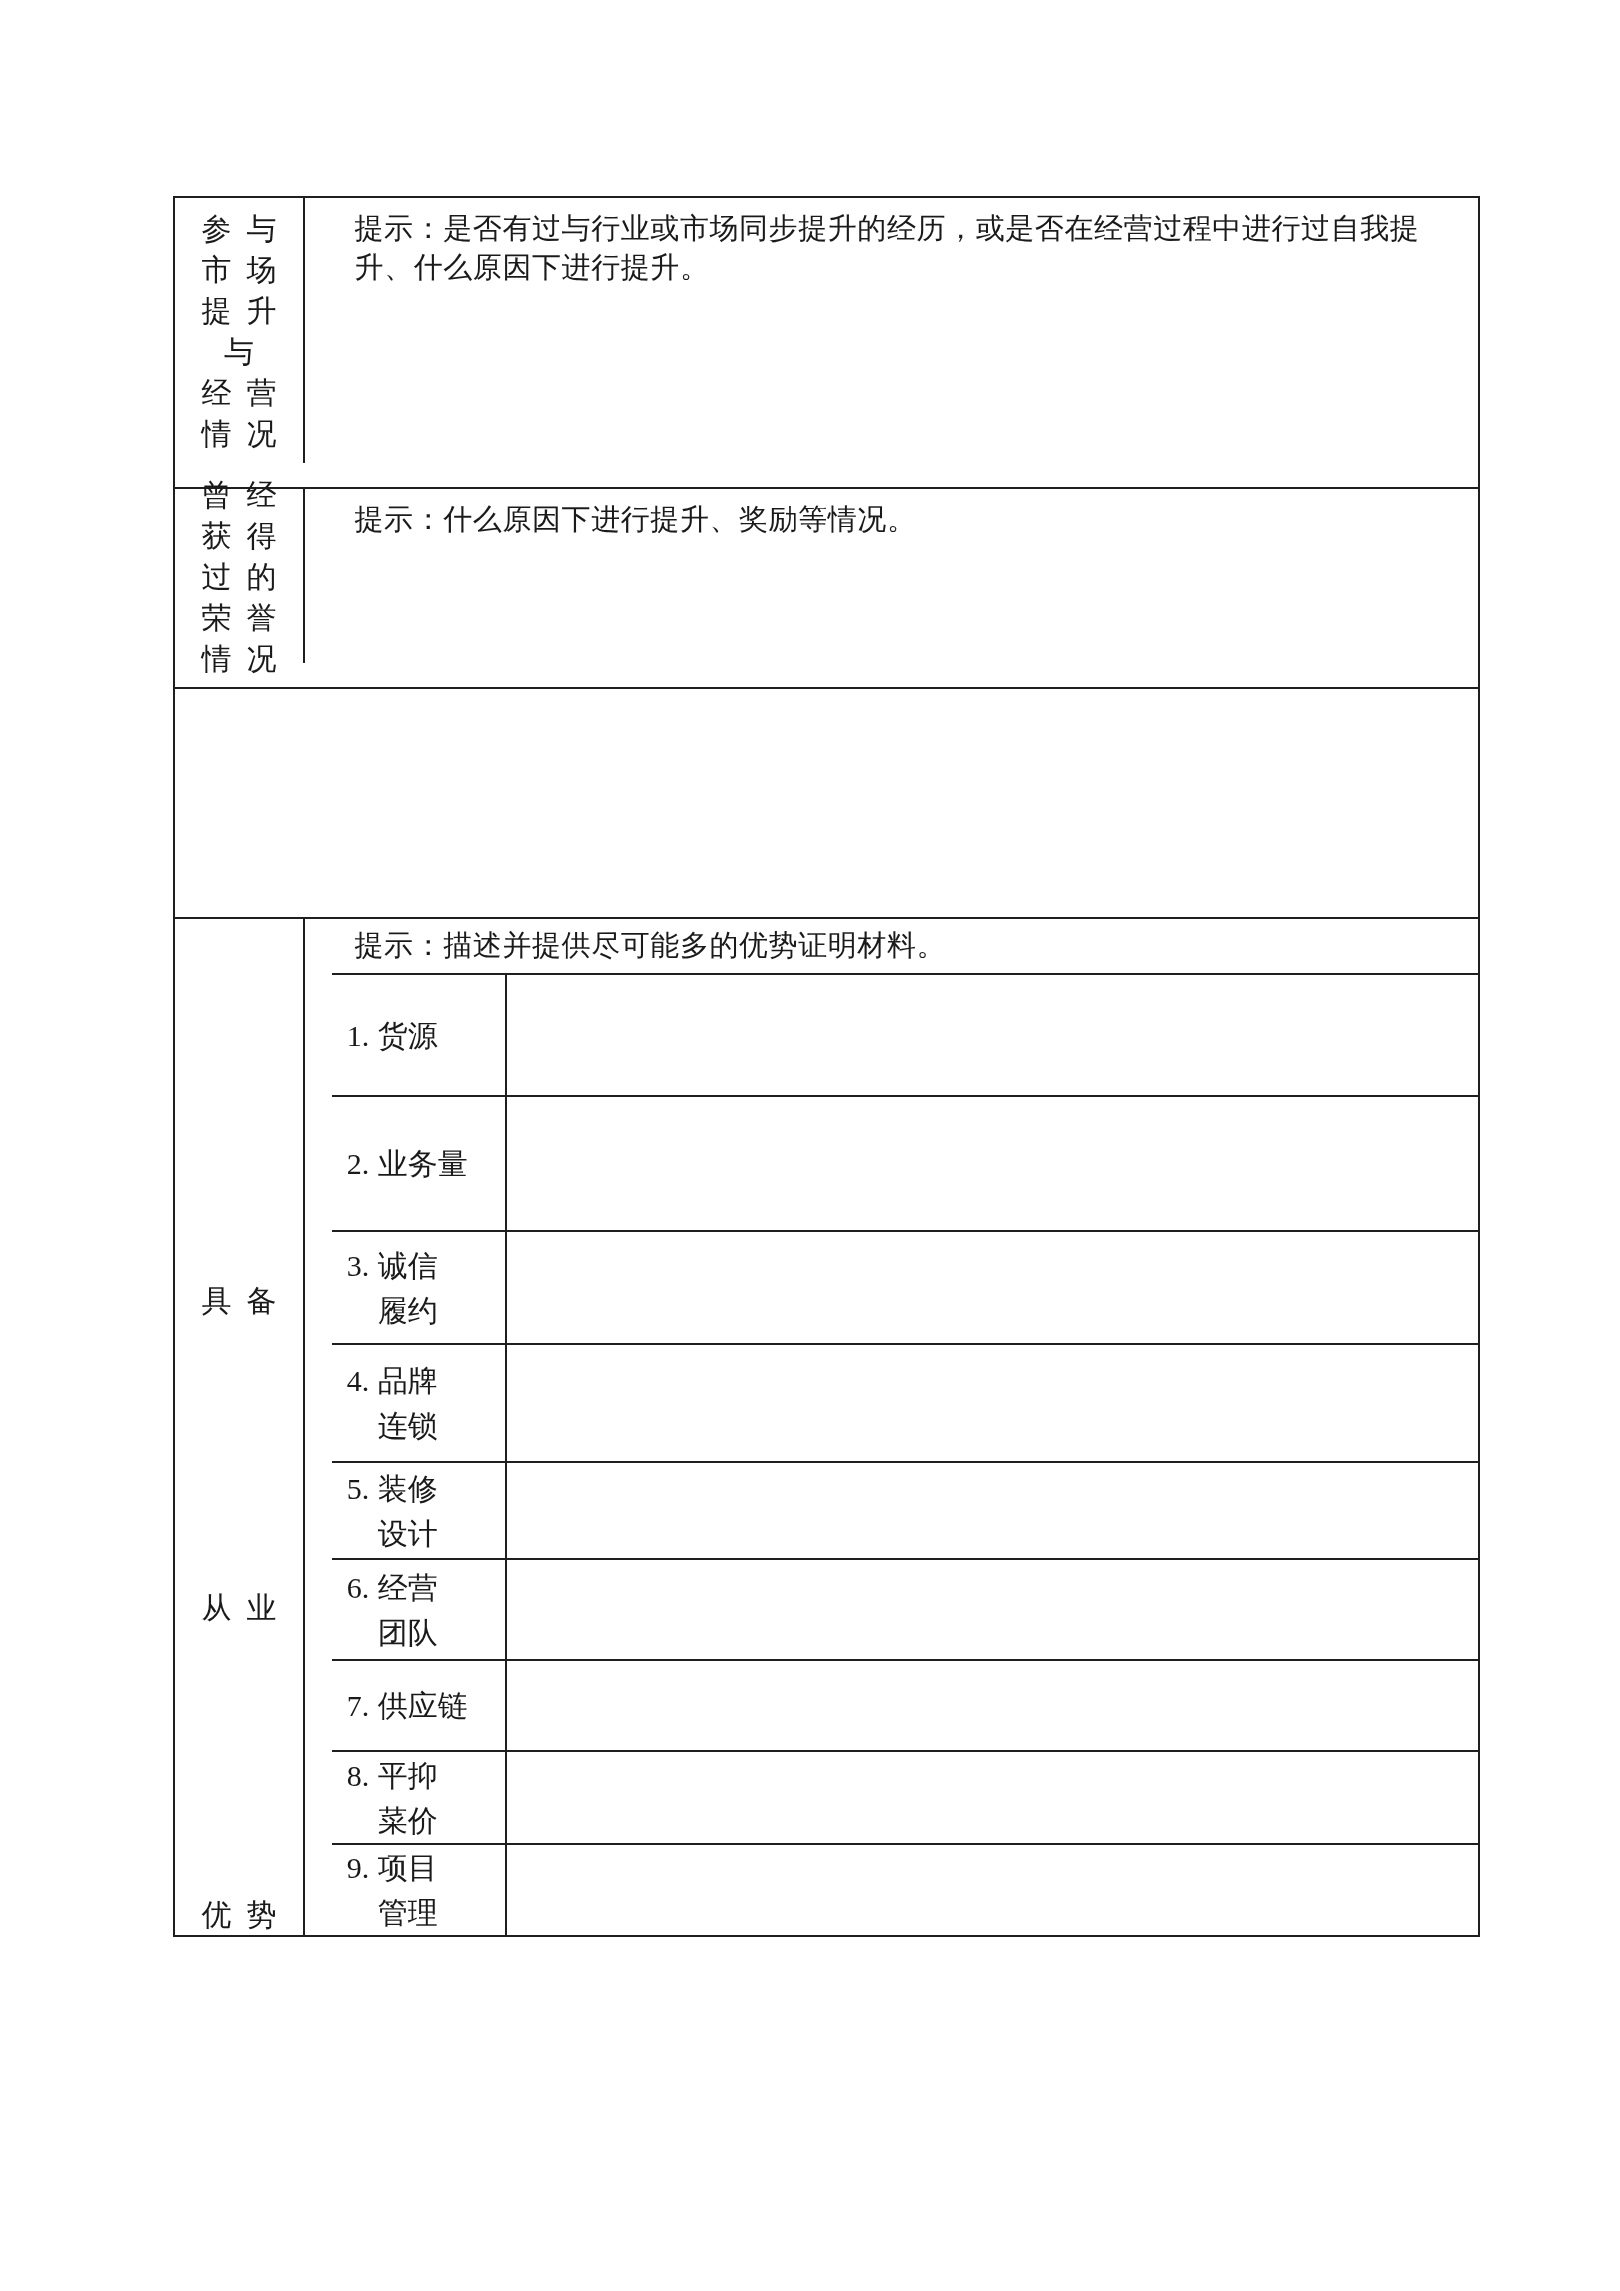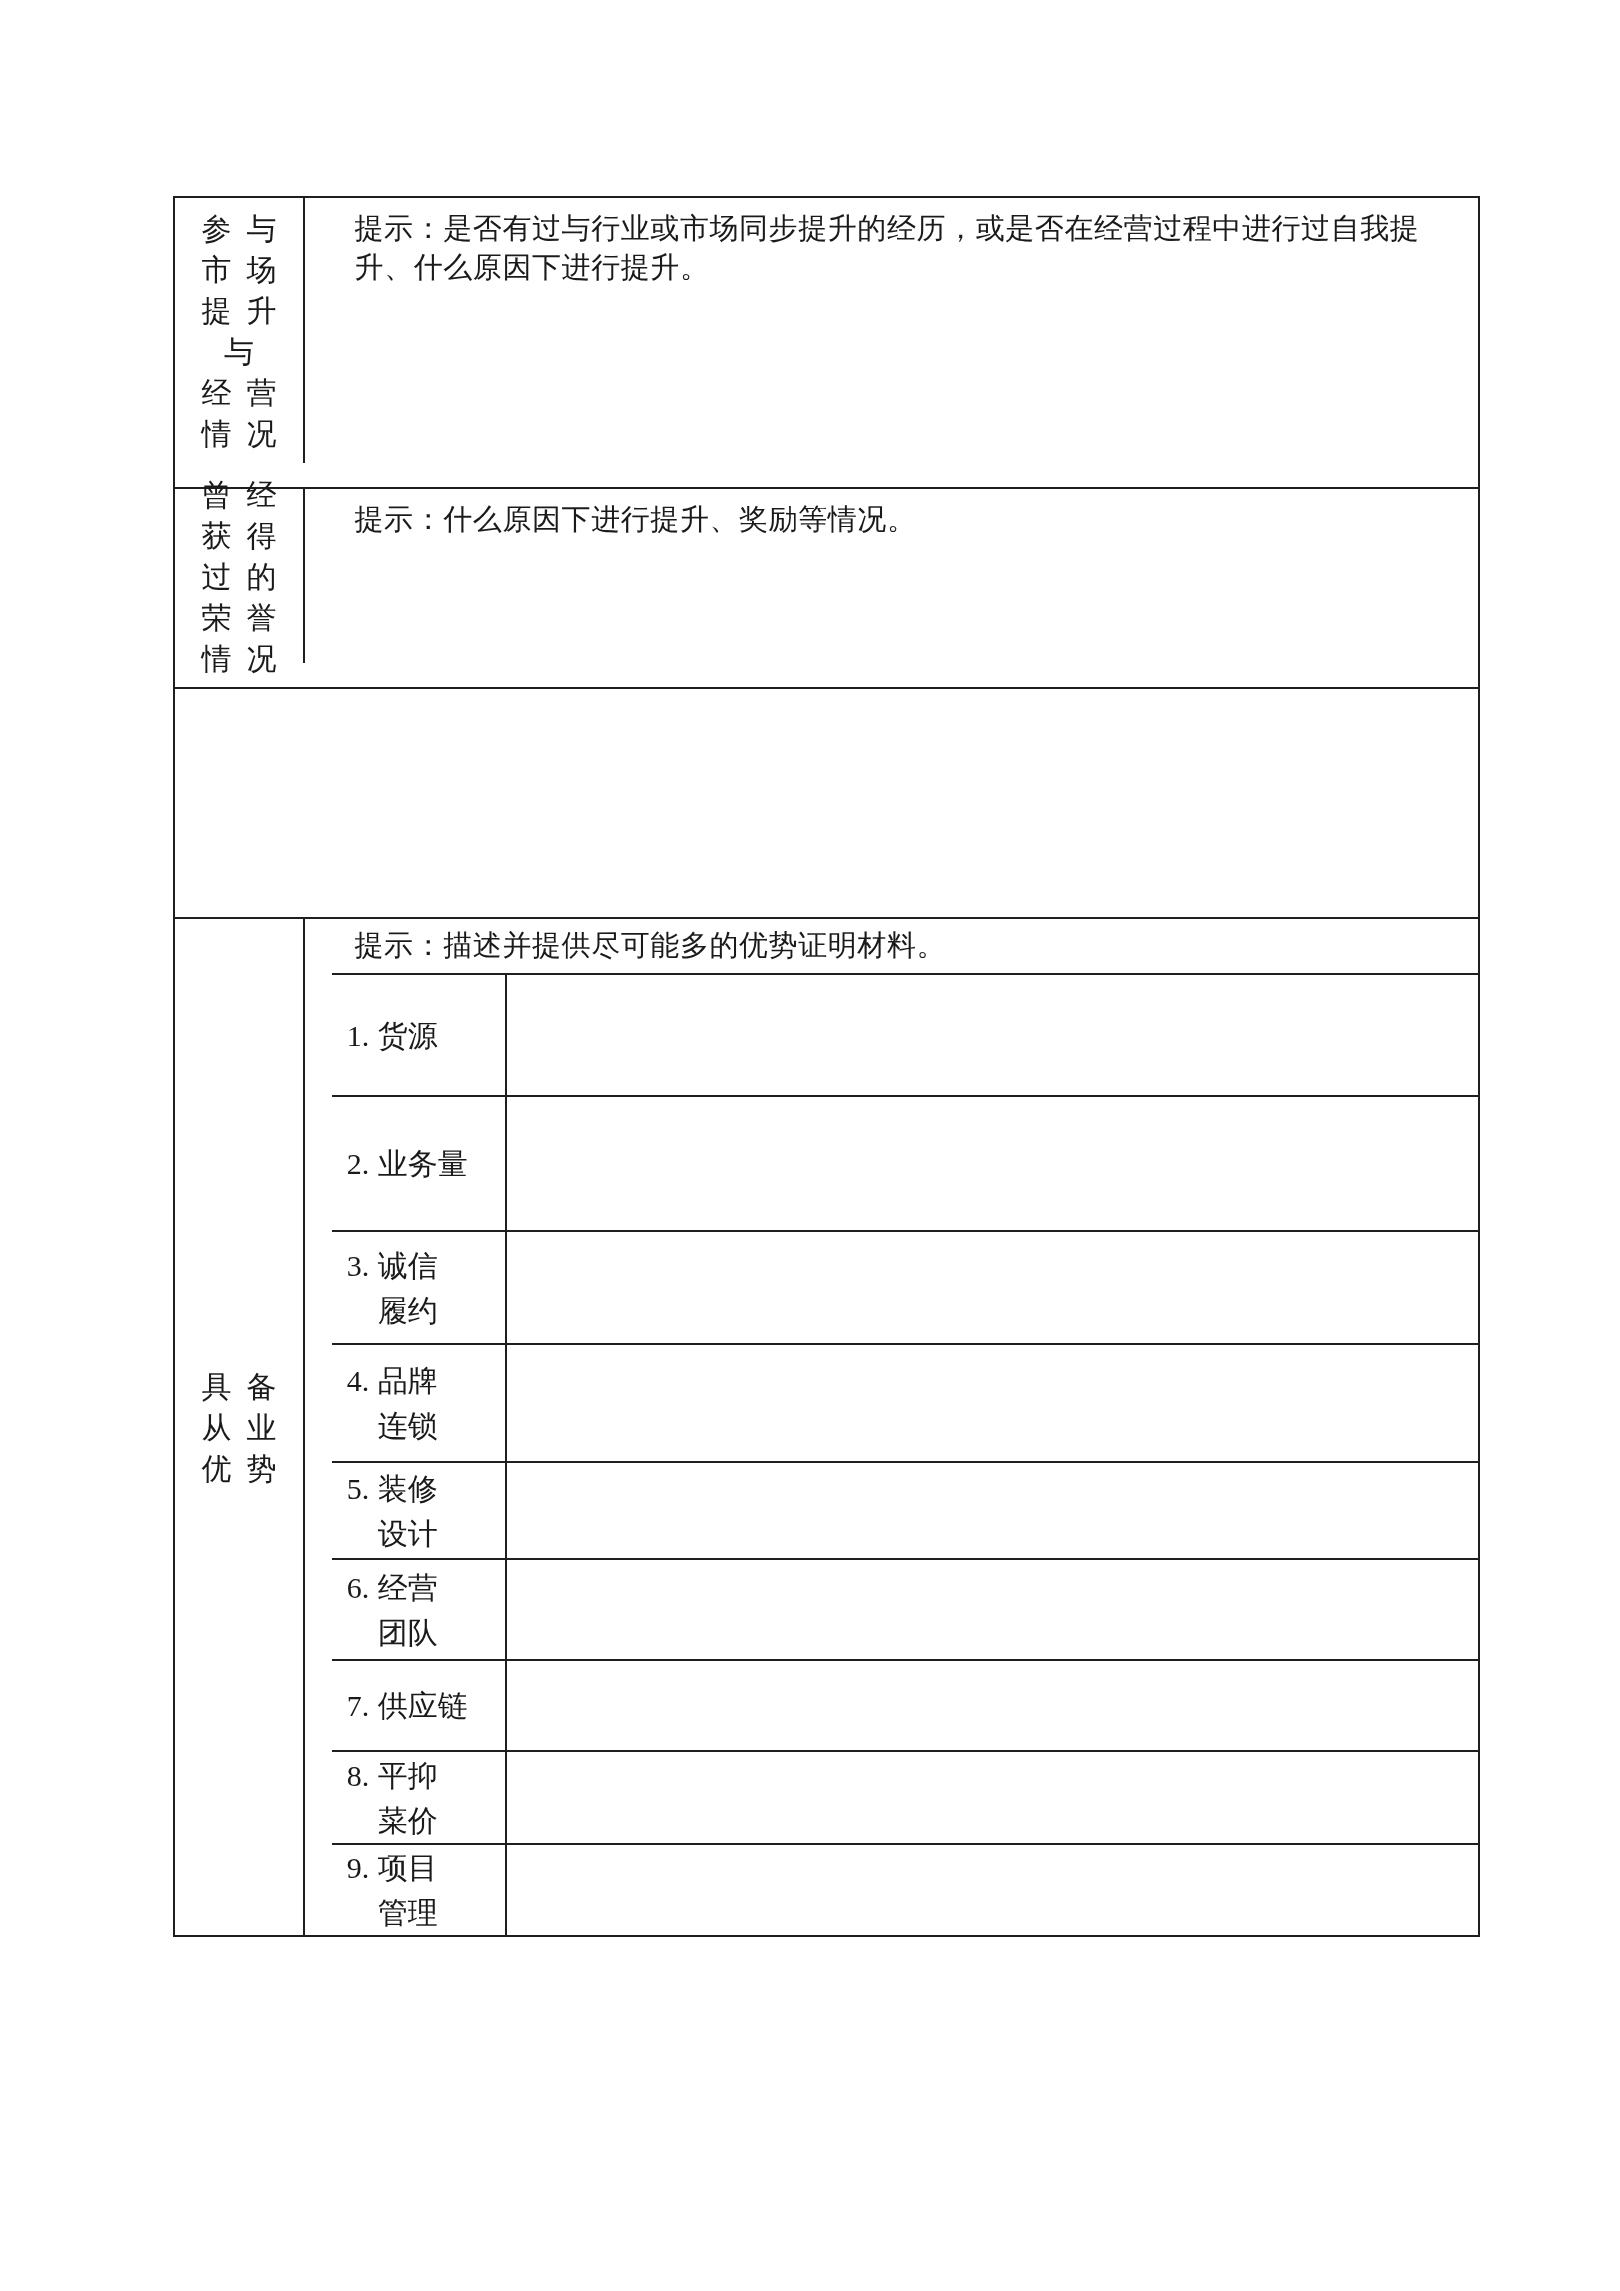--- a/index.html
+++ b/index.html
@@ -24,21 +24,21 @@
   .row2 { height:176px; }
   .row3 { height:206px; }
   .row4 { flex:1; }
 
   .label-cell {
     width:130px; border-right:2px solid #1f1f1f;
     display:flex; flex-direction:column; justify-content:center; align-items:center;
     font-size:30px; line-height:41px;
     flex-shrink:0;
   }
-  .label-cell.top-offset { justify-content:center; }
+  .label-cell.top-offset { justify-content:space-between; padding-top:361px; }
   .lbl { text-align:center; white-space:nowrap; }
   .spread { letter-spacing:.5em; text-indent:.5em; }
 
   .content-cell { flex:1; min-width:0;padding-left:27px; }
   .hint {
     padding:10.8px 23.5px 0 22.5px;
     font-size:29px; line-height:39px;
     letter-spacing:.02em;
   }
 

